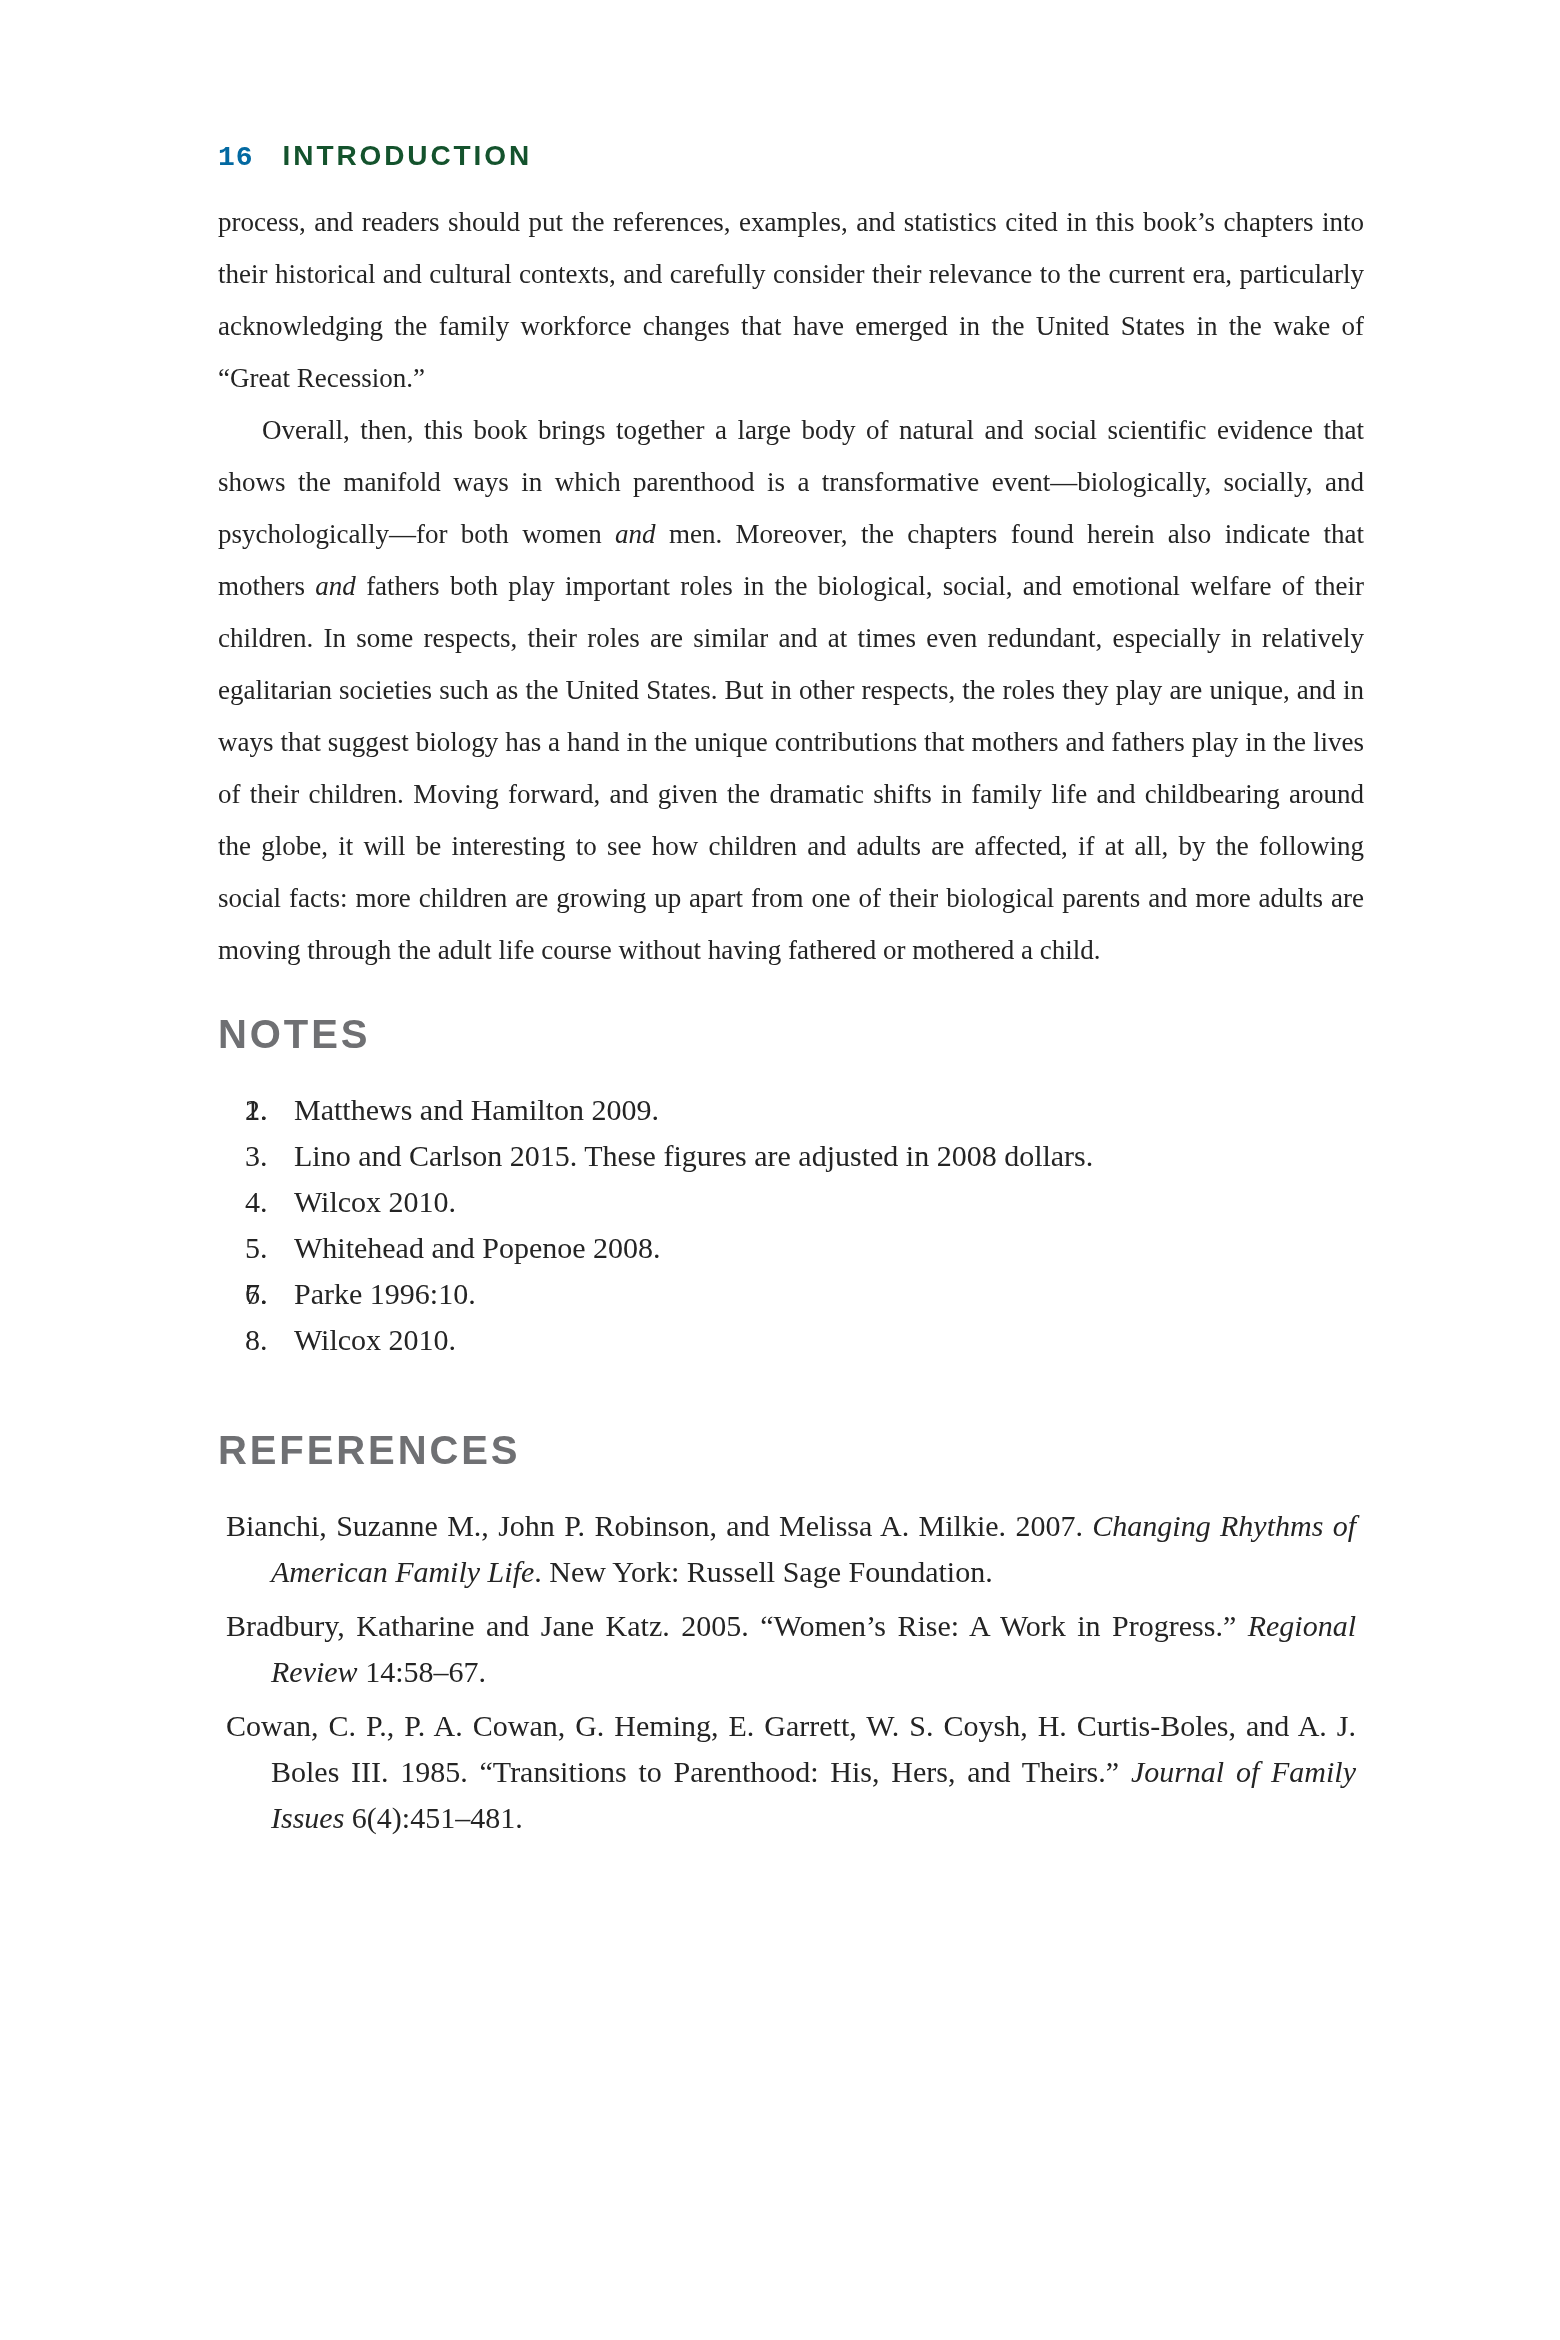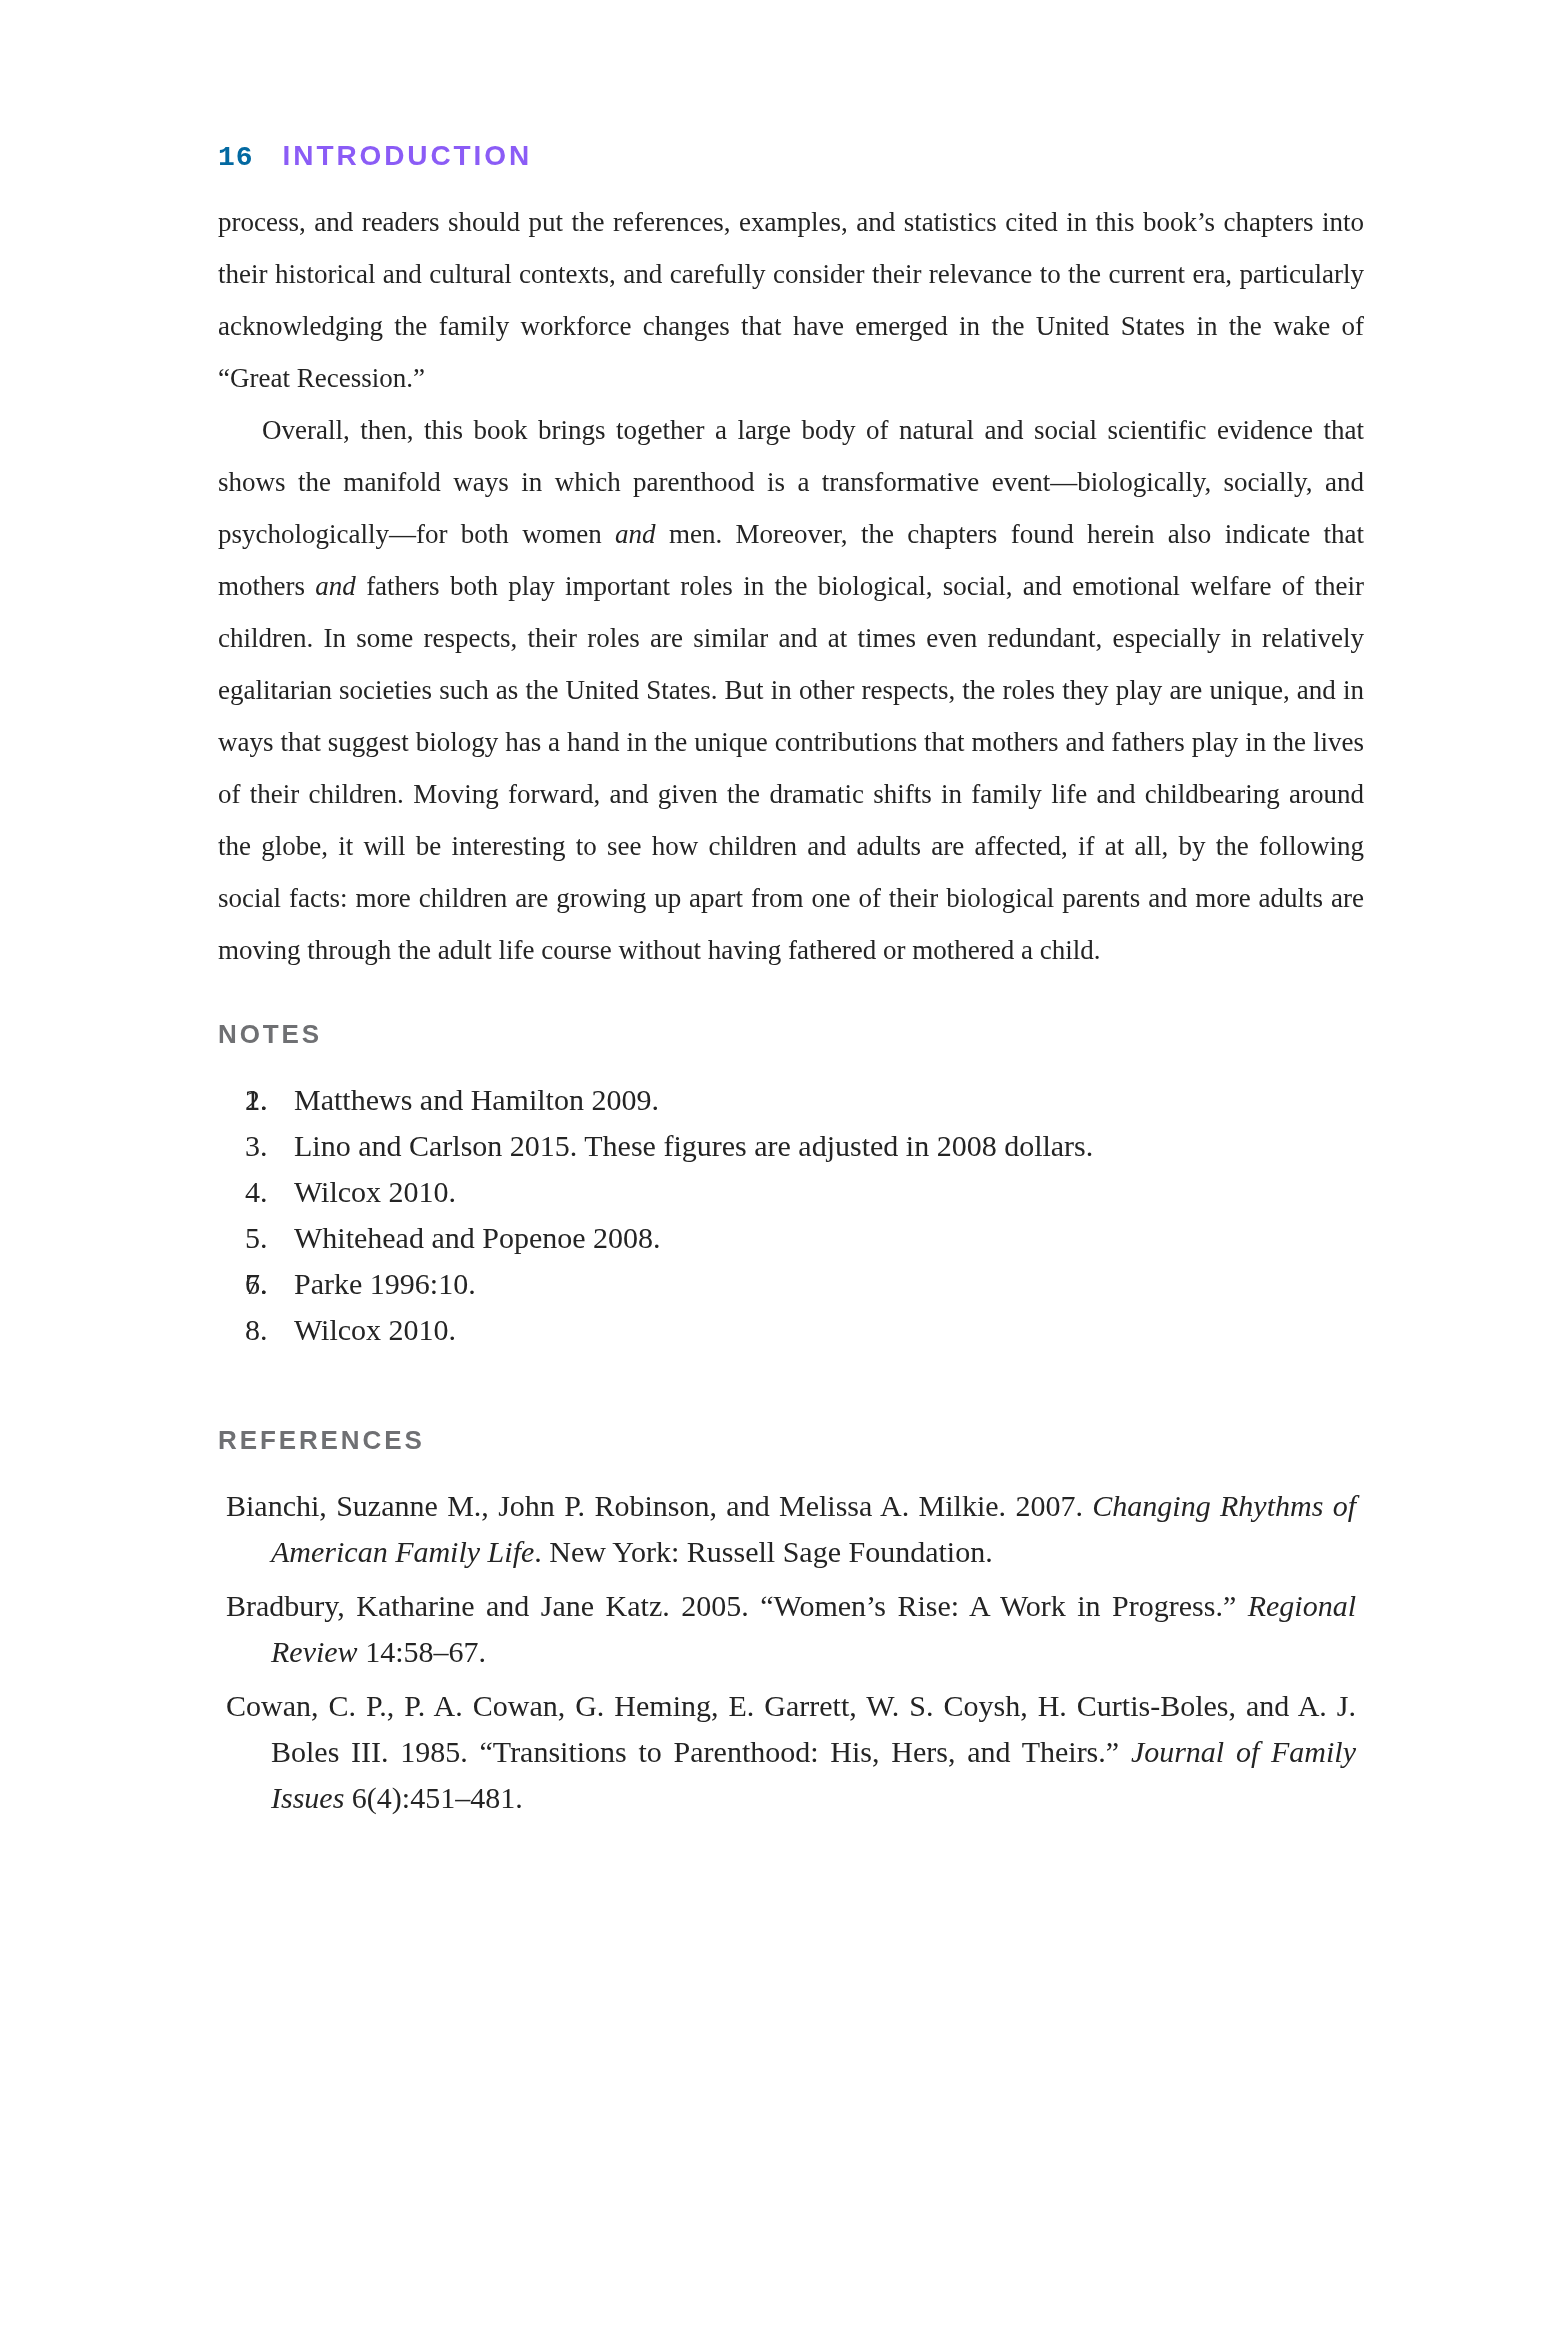--- a/index.html
+++ b/index.html
@@ -28,37 +28,37 @@
     line-height: 32.5px;
     white-space: nowrap;
   }
   .running-header .pagenum {
     color: #0369a1;
     letter-spacing: 1px;
     margin-right: 29px;
     font-family: Liberation Mono, monospace;
   }
   .running-header .head {
-    color: #8b5cf6;
+    color: #14532d;
     letter-spacing: 2.9px;
   }
   .bodytext {
     margin-top: 21px;
     font-size: 27px;
     line-height: 52px;
     text-align: justify;
     color: #242424;
   }
   .bodytext p { margin: 0; }
   .bodytext p.indent { text-indent: 44px; }
   em { font-style: italic; }
   .section-heading {
     font-family: "Liberation Sans", sans-serif;
     font-weight: bold;
-    font-size: 26px;
+    font-size: 40px;
     line-height: 40px;
     letter-spacing: 2.9px;
     color: #6f7073;
   }
   .notes-heading { margin-top: 38px; }
   ol.notes {
     list-style: none;
     margin: 23px 0 0 0;
     padding: 0;
     font-size: 30px;

